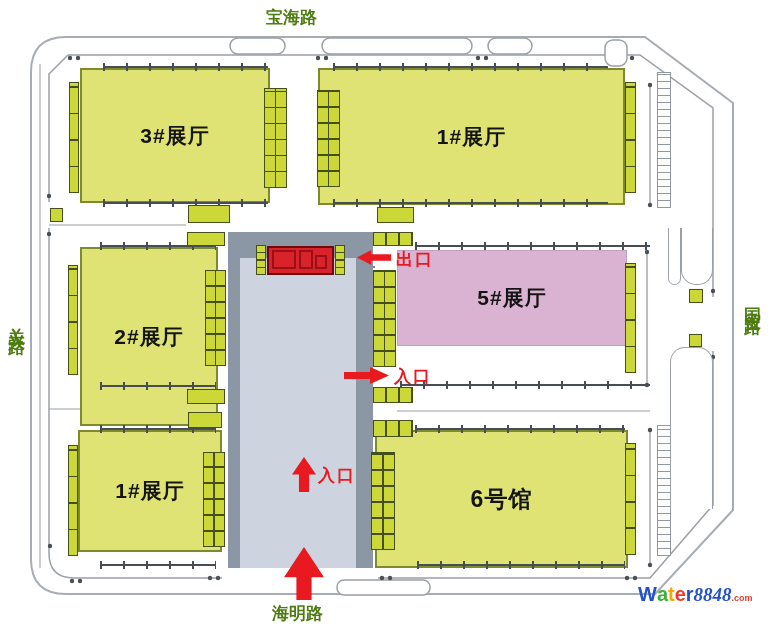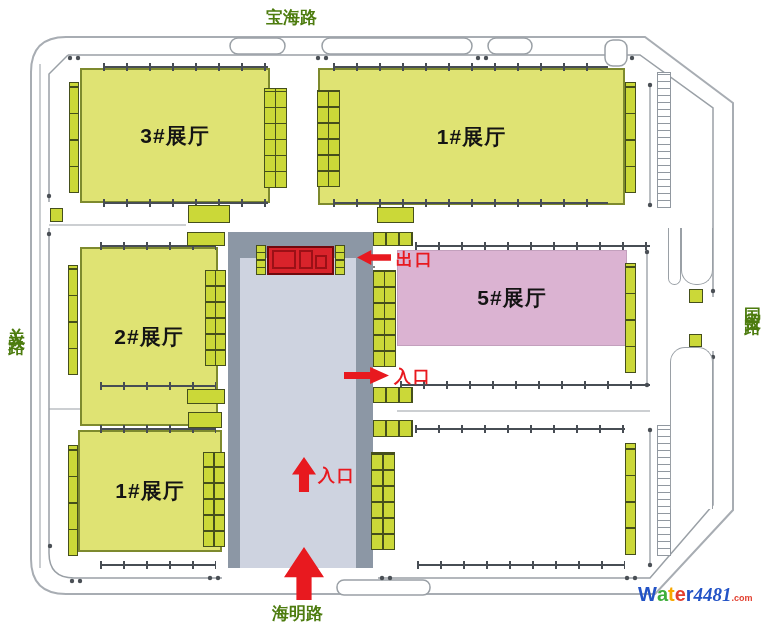--- a/index.html
+++ b/index.html
@@ -195,20 +195,23 @@
   </div>
   <div class="hall" id="hall-2">
     <span class="hall-label">2#展厅</span>
   </div>
   <div class="hall" id="hall-5">
     <span class="hall-label">5#展厅</span>
   </div>
   <div class="hall" id="hall-1">
     <span class="hall-label">1#展厅</span>
   </div>
+  <div class="hall" id="hall-6">
+    <span class="hall-label">6号馆</span>
+  </div>
 
   <div class="ticks" id="tick-h3-top"></div>
   <div class="ticks" id="tick-h3-bot"></div>
   <div class="ticks" id="tick-h4-top"></div>
   <div class="ticks" id="tick-h4-bot"></div>
   <div class="ticks" id="tick-h2-top"></div>
   <div class="ticks" id="tick-h2-bot"></div>
   <div class="ticks" id="tick-h1-top"></div>
   <div class="ticks" id="tick-h1-bot"></div>
   <div class="ticks" id="tick-h5-top"></div>
@@ -271,18 +274,18 @@
   <span class="road-label" id="road-left">关兴路</span>
   <span class="road-label" id="road-right">国贸路</span>
 
   <div id="watermark">
     <div id="wm-line1">
       <span class="wm-letter" style="color: rgb(35, 83, 198);">W</span>
       <span class="wm-letter" style="color: rgb(63, 174, 59);">a</span>
       <span class="wm-letter" style="color: rgb(247, 168, 0);">t</span>
       <span class="wm-letter" style="color: rgb(226, 62, 46);">e</span>
       <span class="wm-letter" style="color: rgb(35, 83, 198);">r</span>
-      <span id="wm-number">4481</span>
+      <span id="wm-number">8848</span>
       <span id="wm-tld">.com</span>
     </div>
   </div>
 
 </div>
 
 </body></html>

